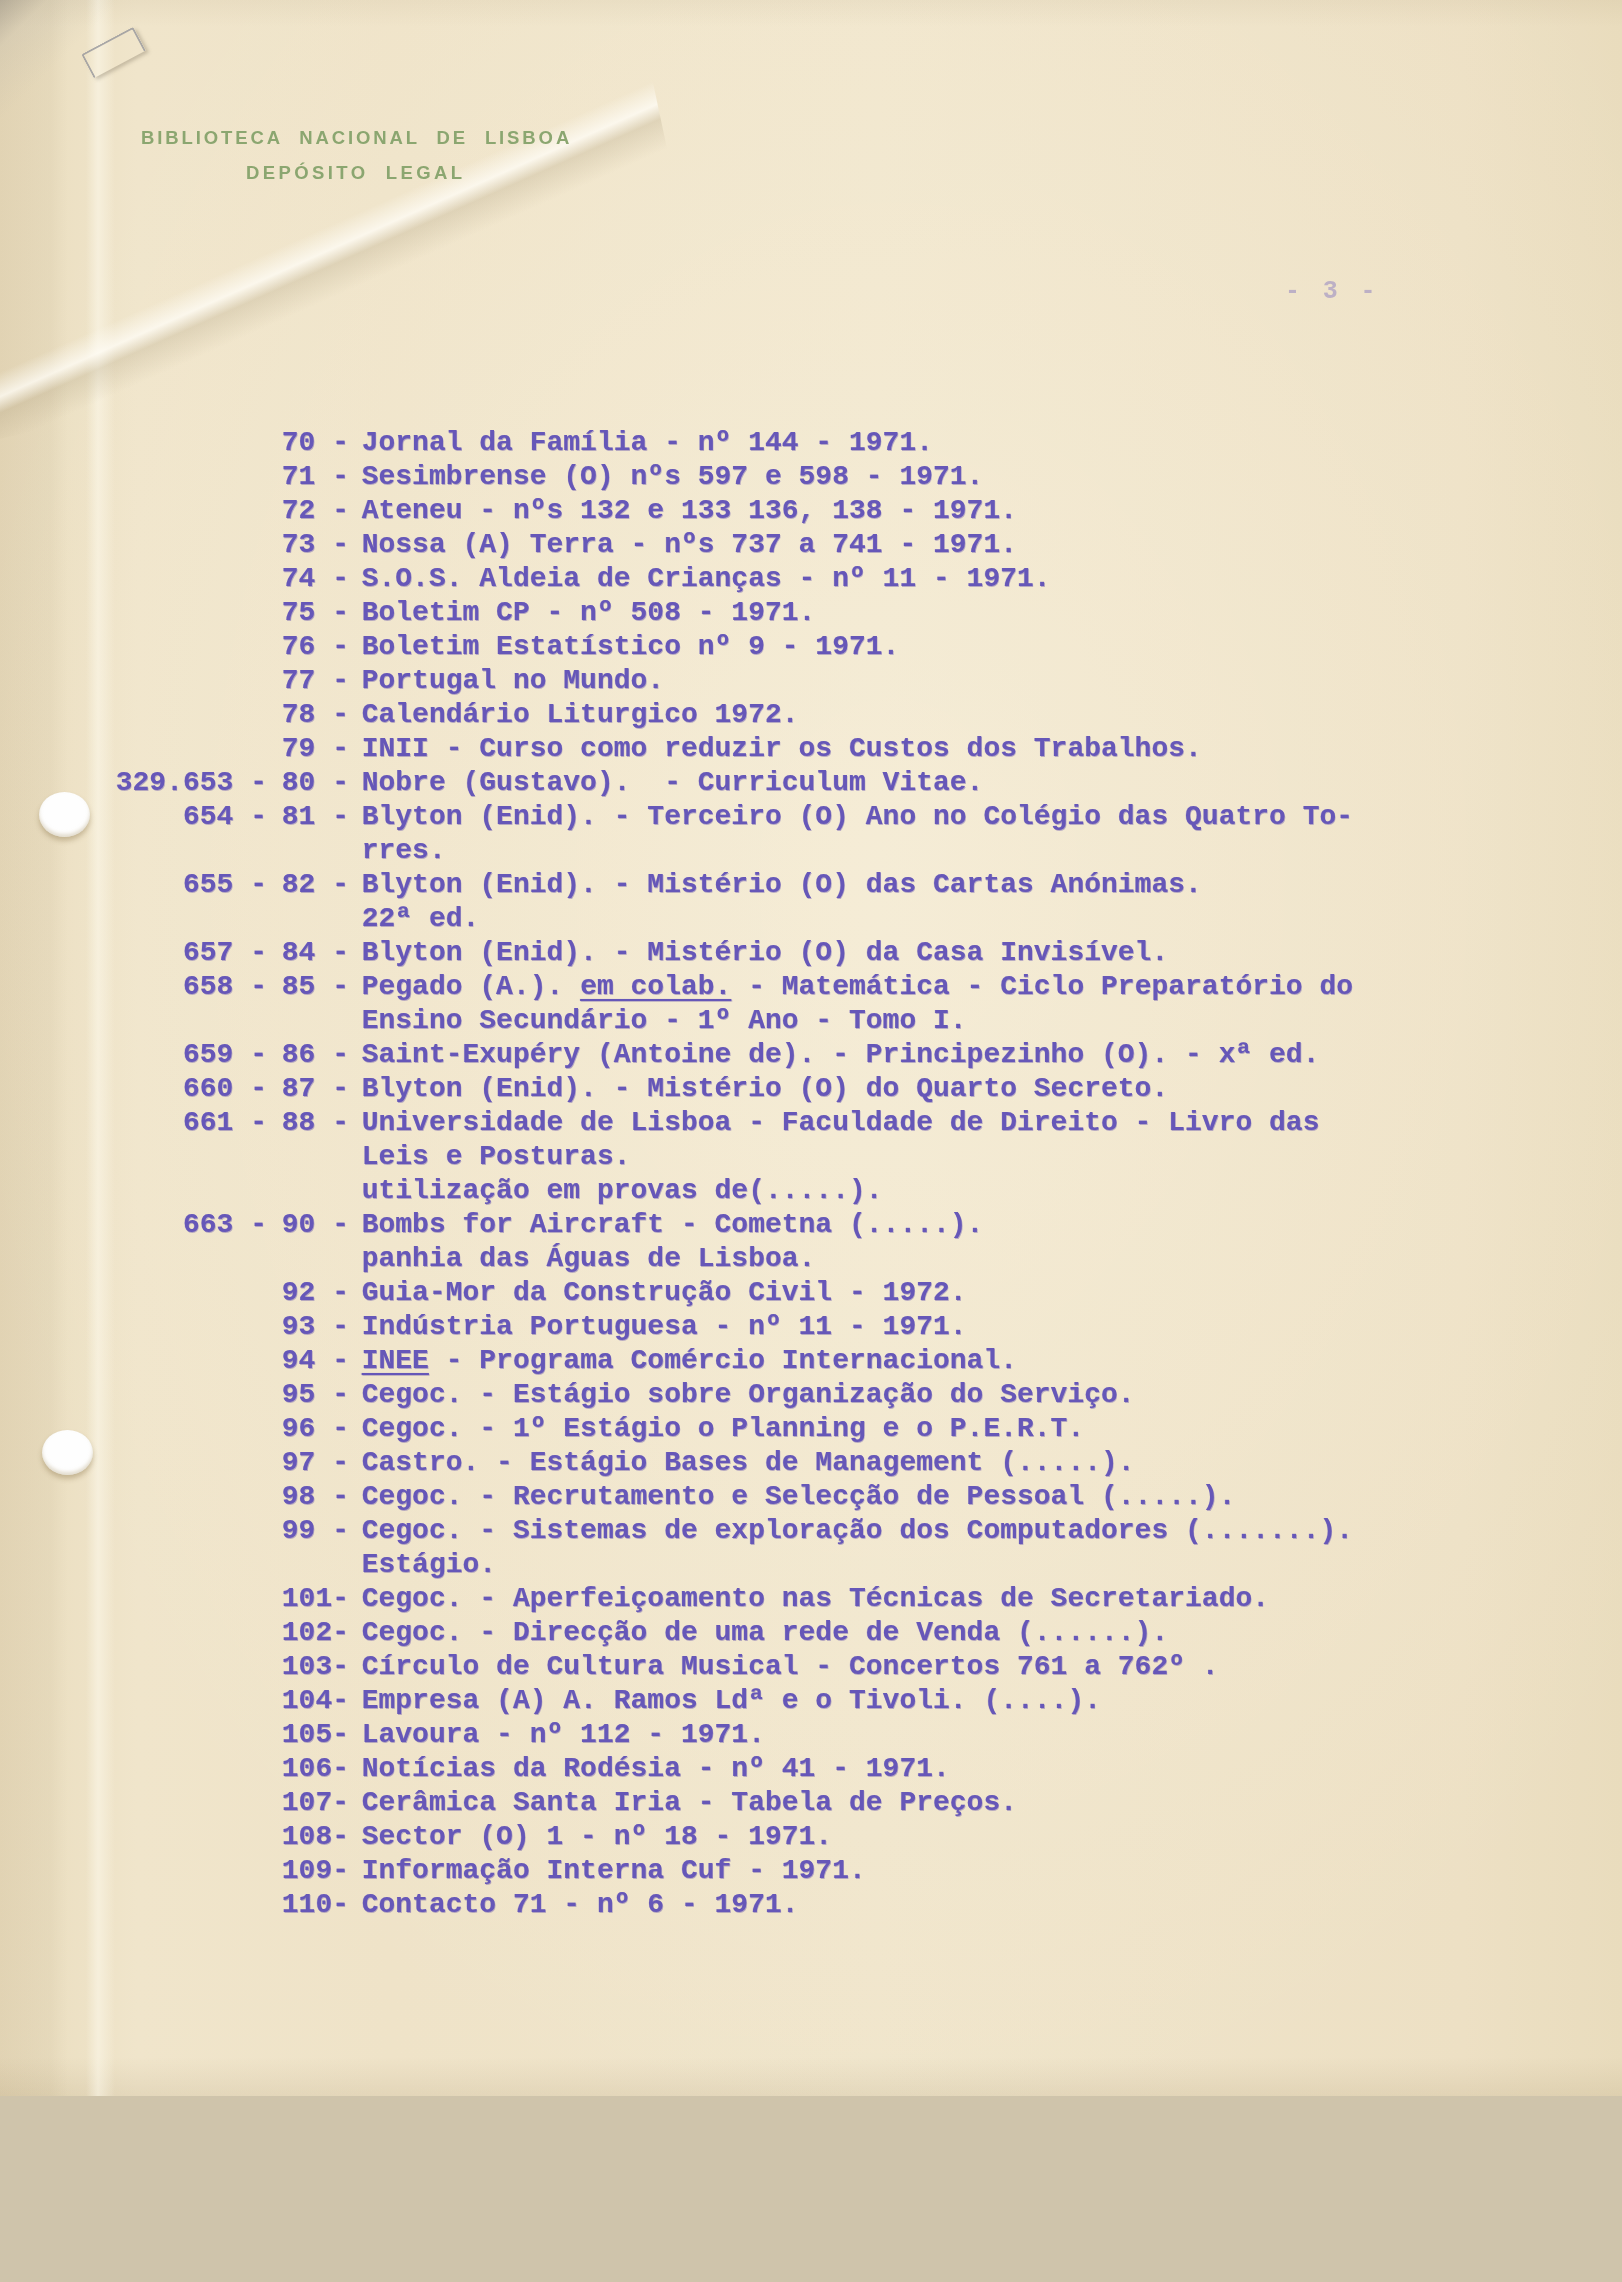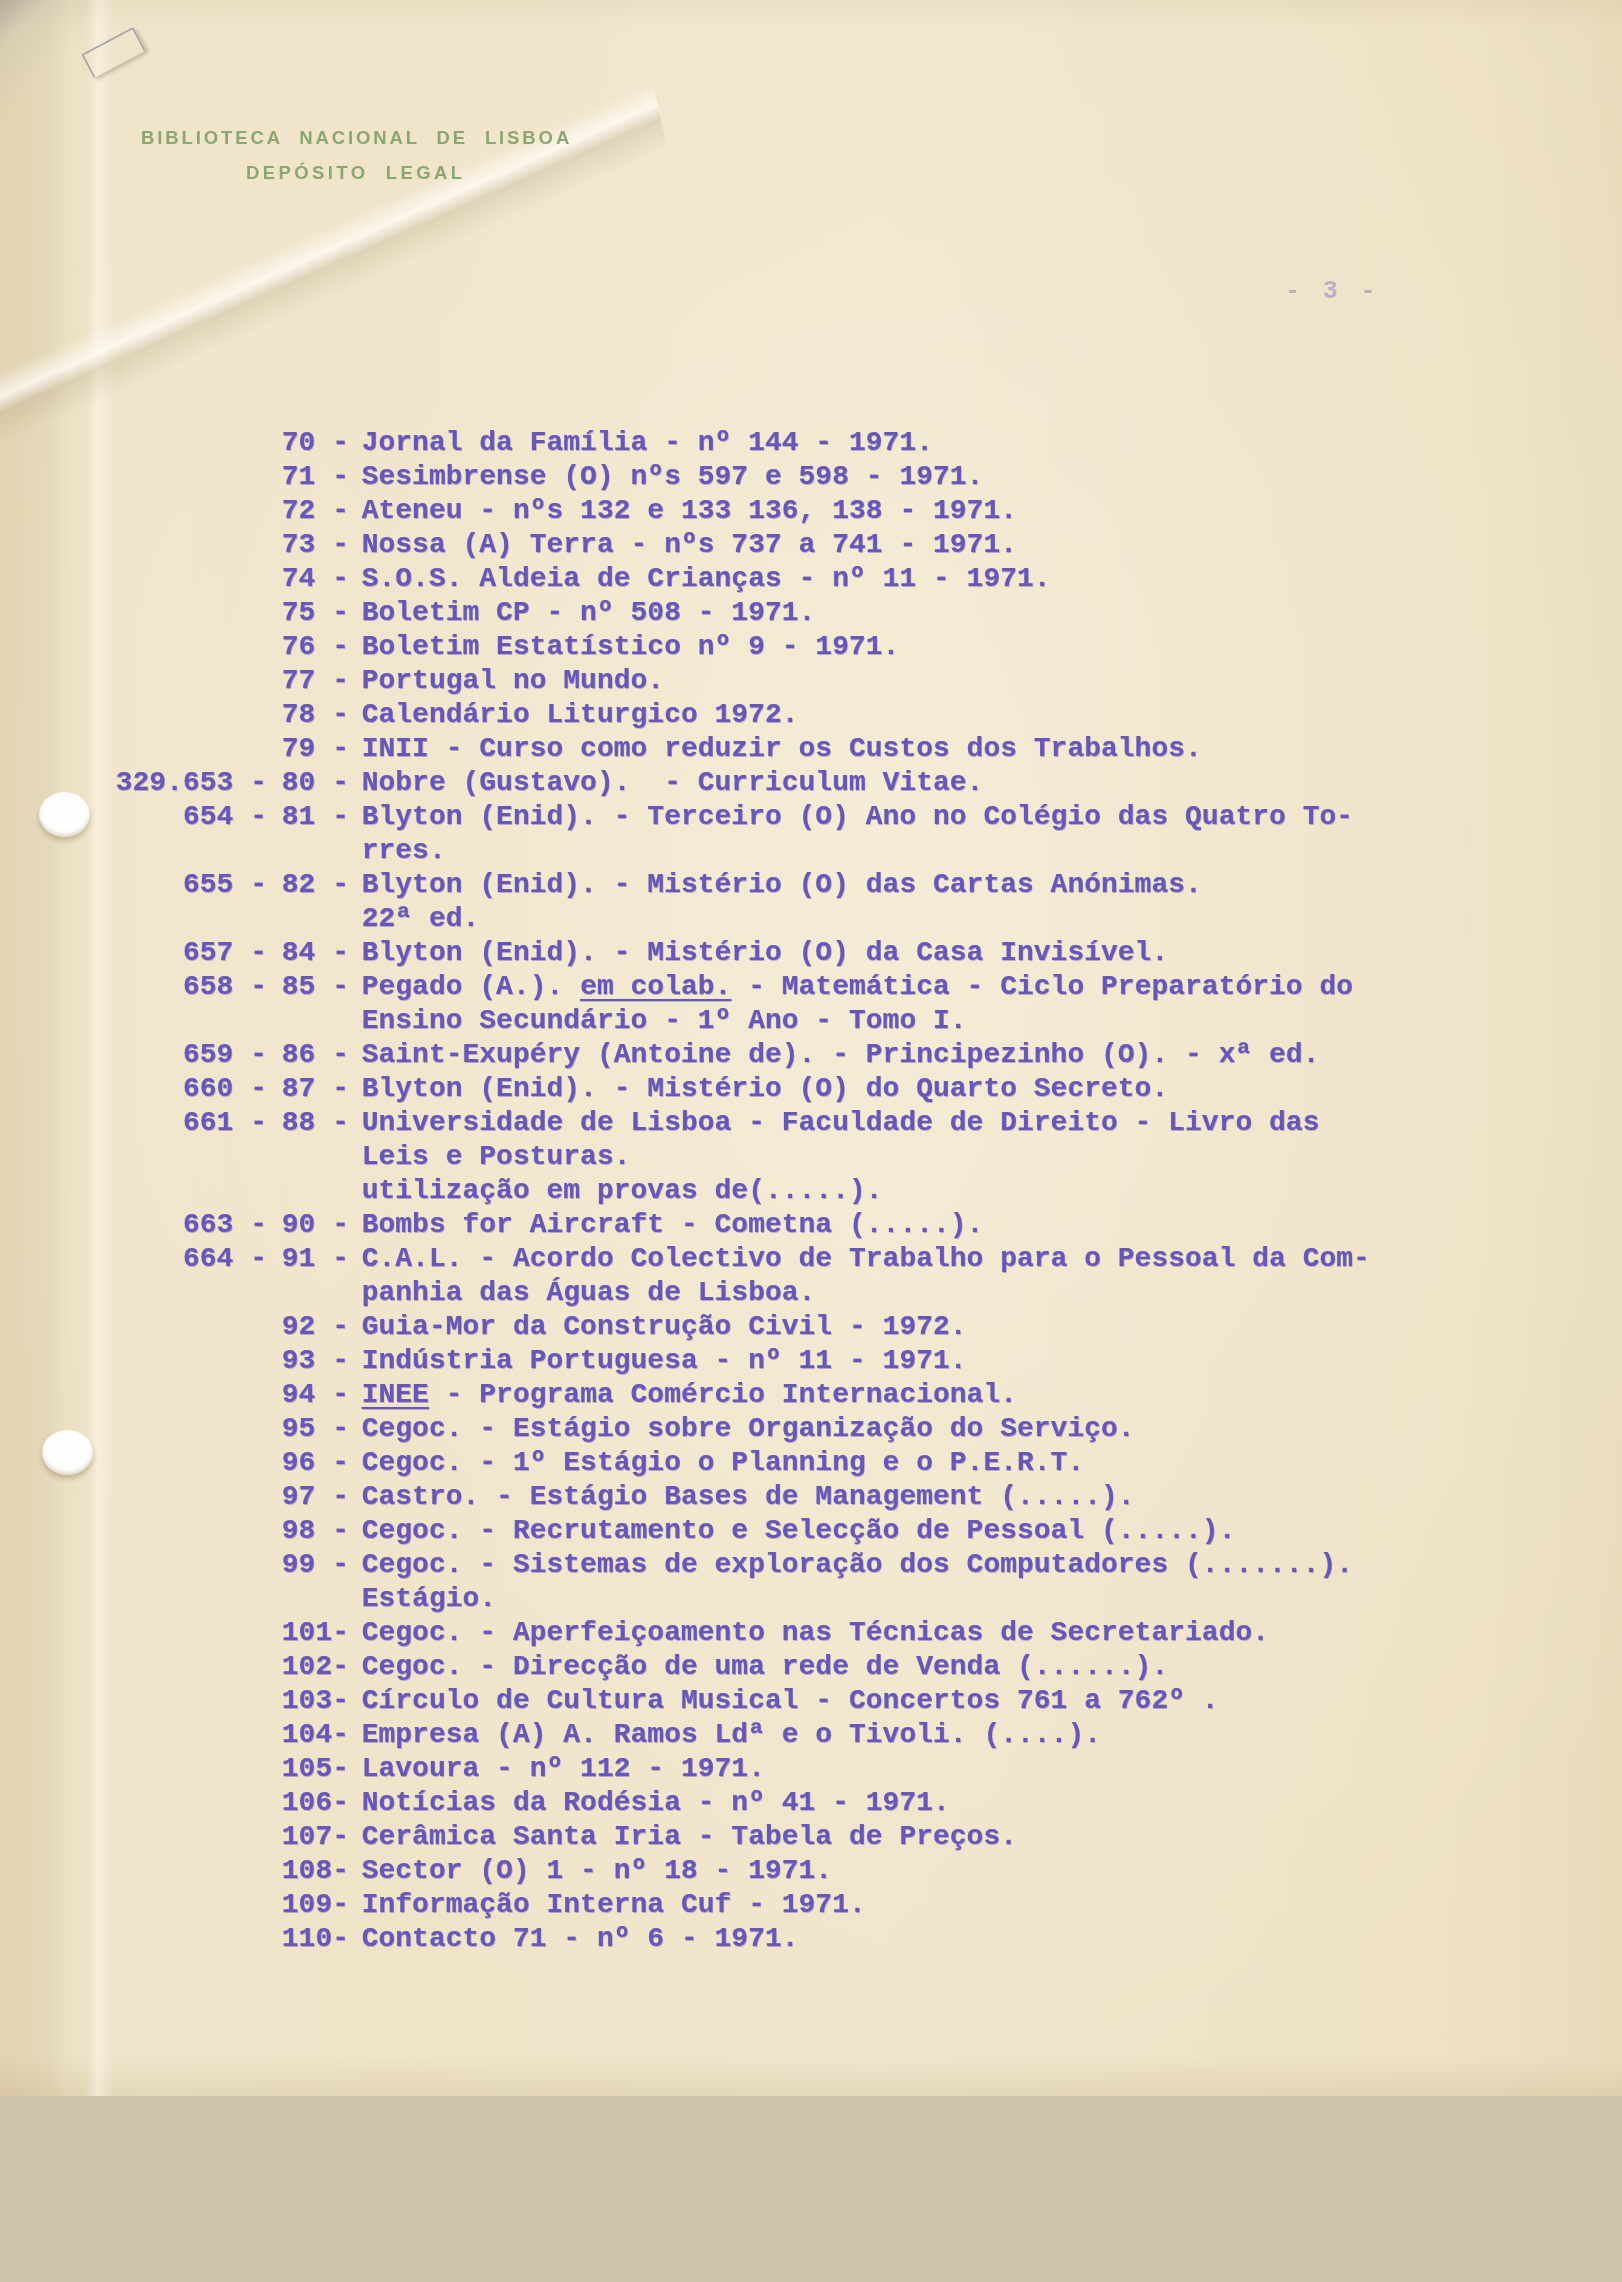--- a/index.html
+++ b/index.html
@@ -214,25 +214,20 @@
         <span class="ref"></span>
         <span class="num"></span>
         <span class="txt"><span>utilização em provas de(.....).</span></span>
       </div>
       <div class="row">
         <span class="ref">663 -</span>
         <span class="num">90 -</span>
         <span class="txt"><span>Bombs for Aircraft - Cometna (.....).</span></span>
       </div>
       <div class="row">
-        <span class="ref">664 -</span>
-        <span class="num">91 -</span>
-        <span class="txt"><span>C.A.L. - Acordo Colectivo de Trabalho para o Pessoal da Com-</span></span>
-      </div>
-      <div class="row">
         <span class="ref"></span>
         <span class="num"></span>
         <span class="txt"><span>panhia das Águas de Lisboa.</span></span>
       </div>
       <div class="row">
         <span class="ref"></span>
         <span class="num">92 -</span>
         <span class="txt"><span>Guia-Mor da Construção Civil - 1972.</span></span>
       </div>
       <div class="row">

